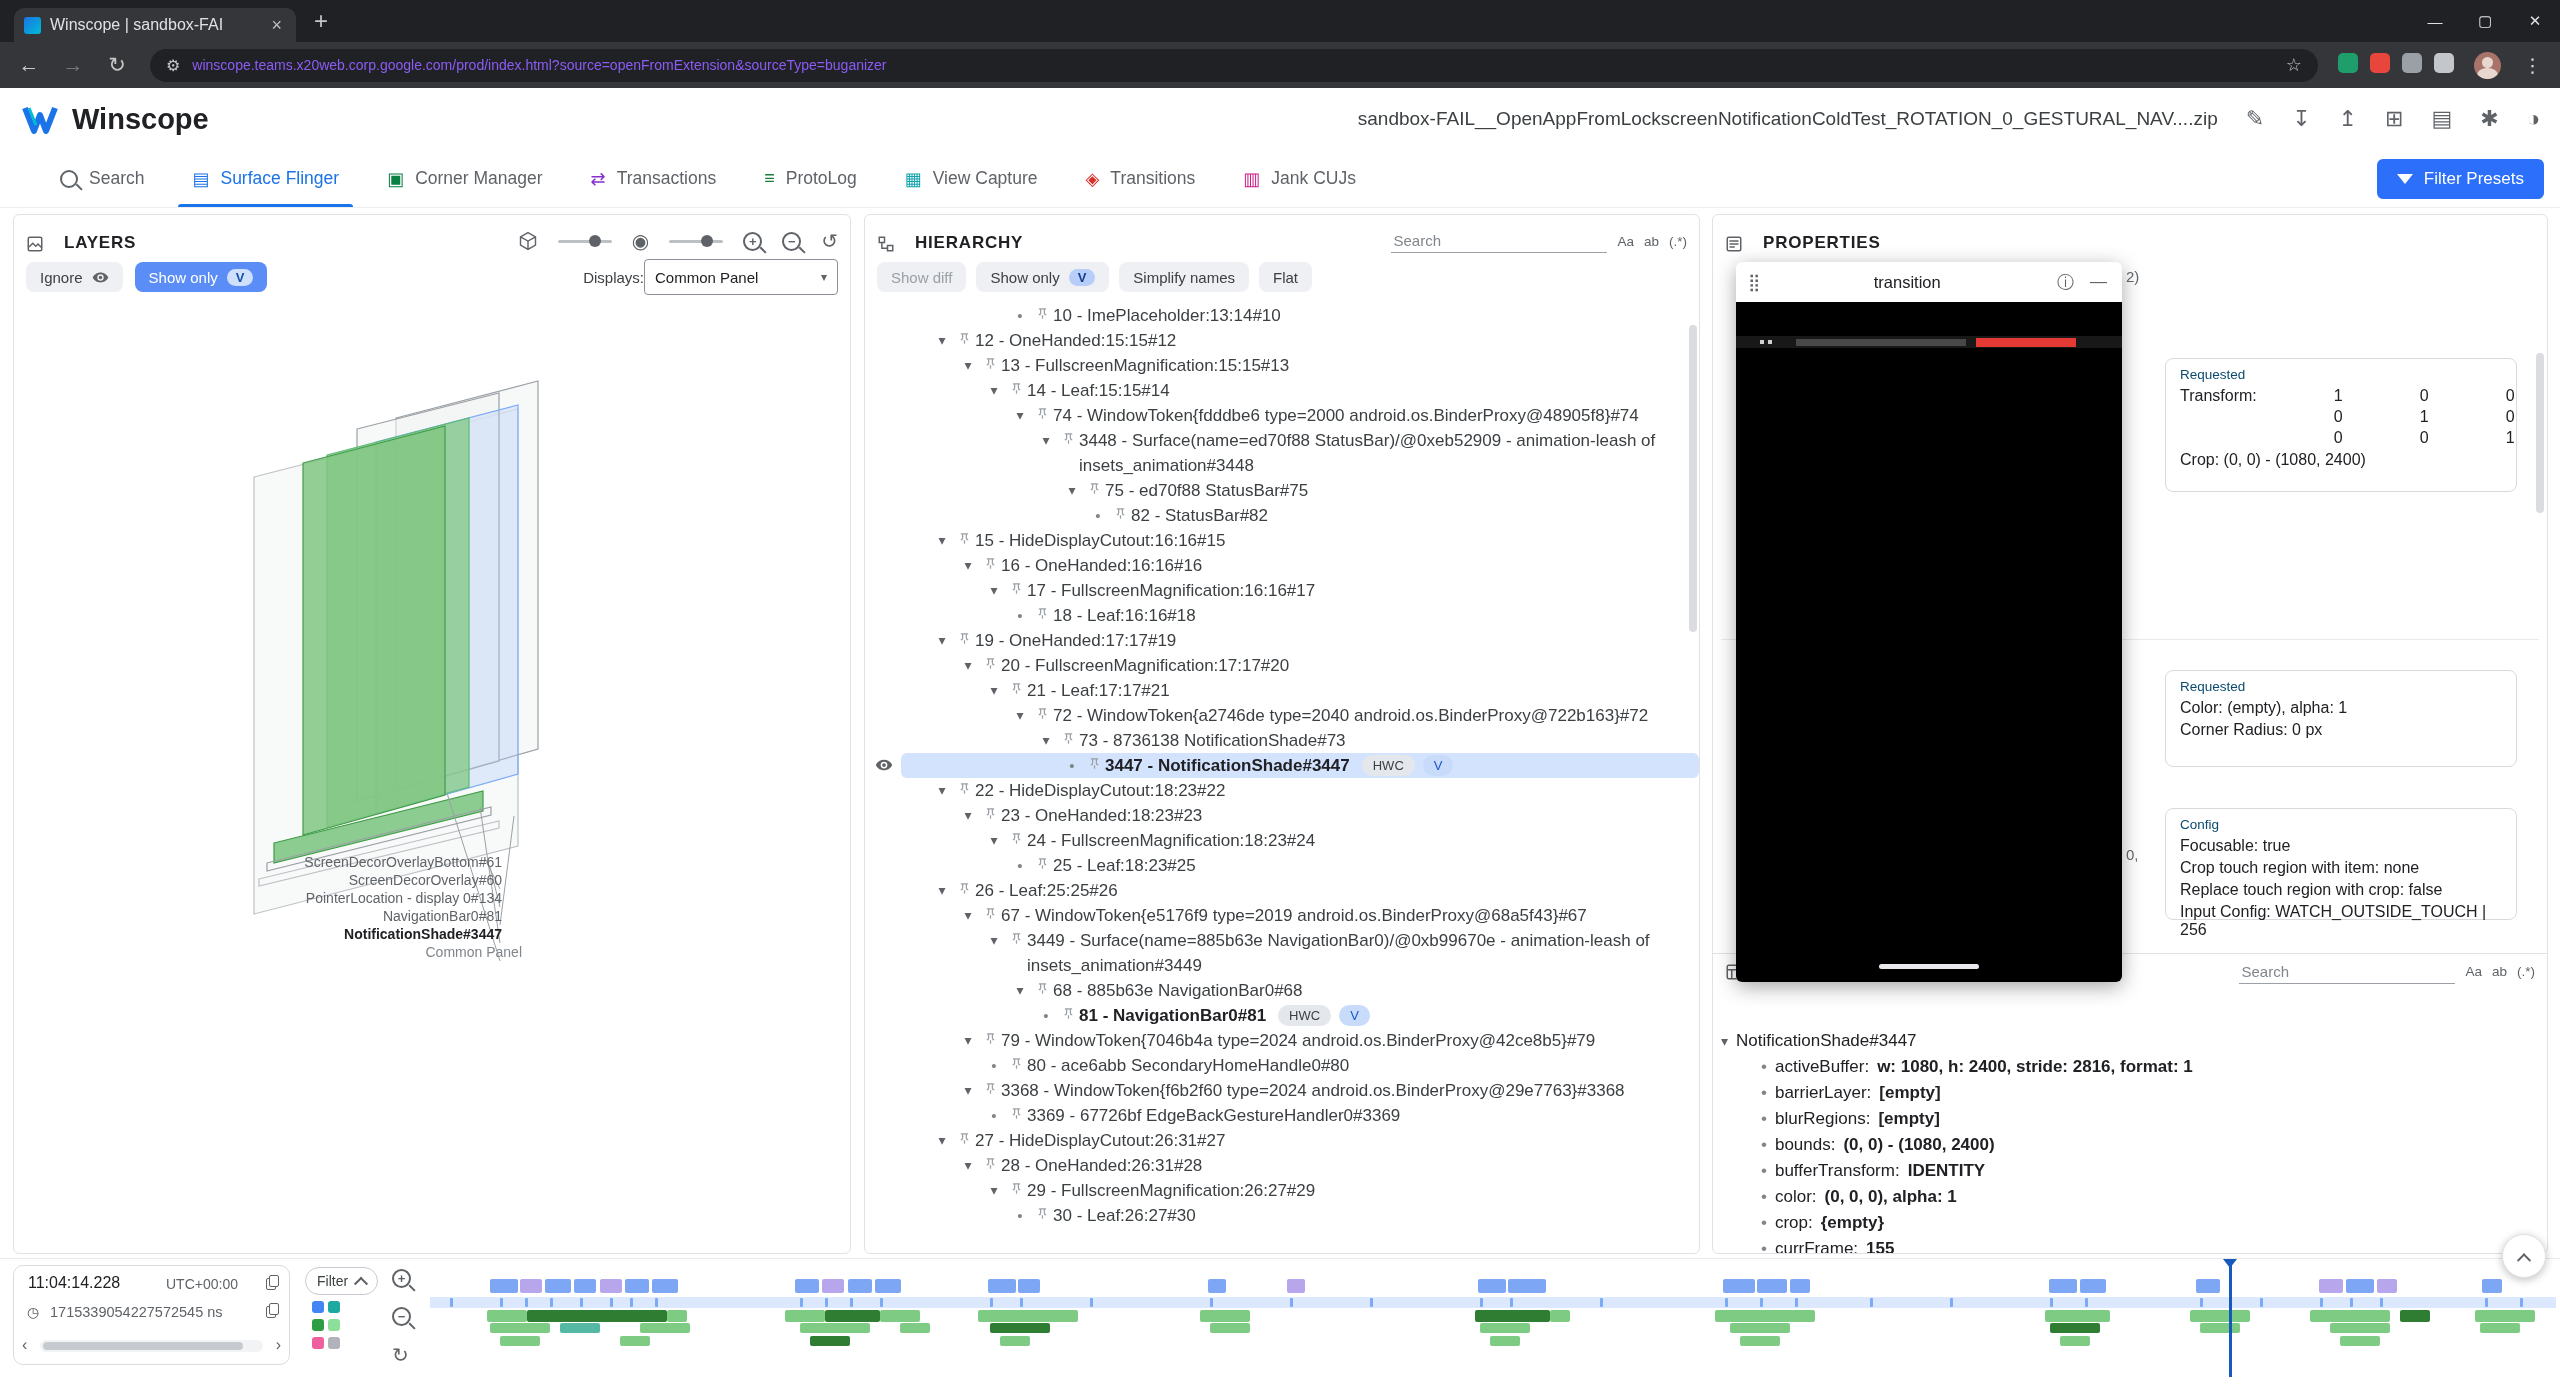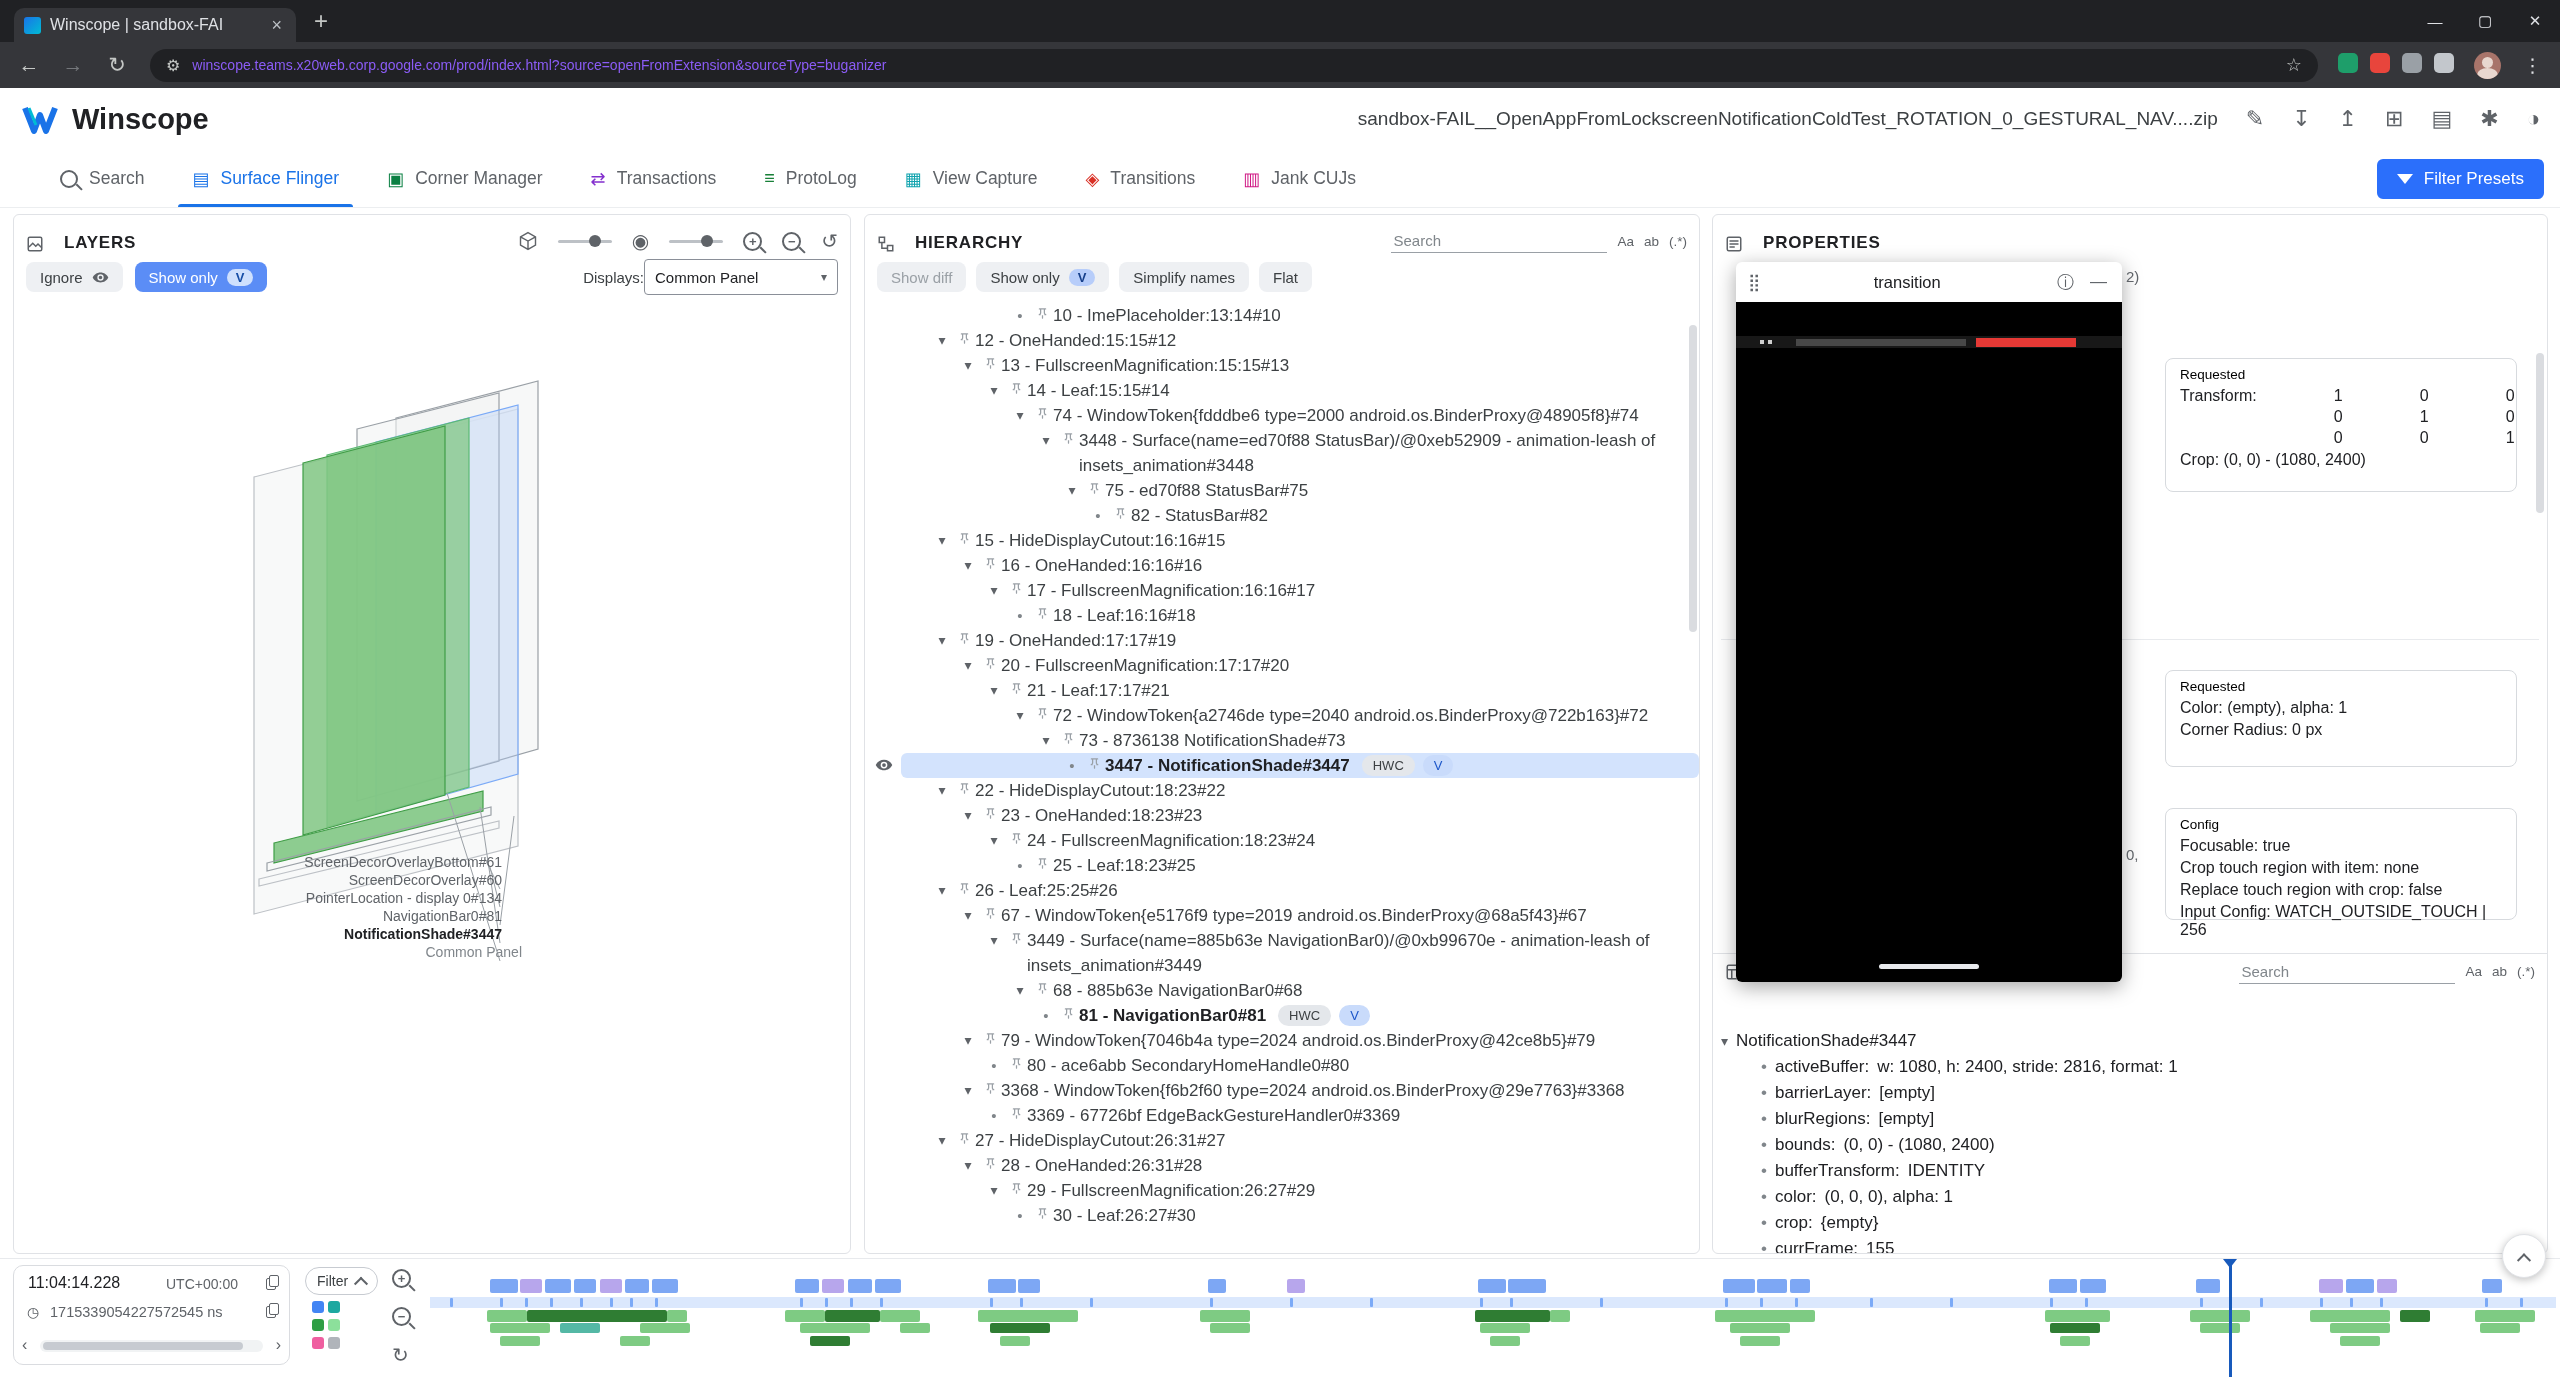--- a/index.html
+++ b/index.html
@@ -87,33 +87,33 @@
   .chev{flex:0 0 22px;text-align:center;color:#5f6368;font-size:14px}
   .chev.leaf{color:#80868b;font-size:15px}
   .pinw{flex:0 0 22px;display:flex;justify-content:center;padding-top:4px}
   .tlab{flex:0 1 auto;min-width:0;word-break:break-word;padding-right:4px}
   .chip{flex:0 0 auto;margin-left:8px;margin-top:2px;padding:0 11px;height:21px;line-height:21px;border-radius:11px;font-size:13px;background:#e4e7eb;color:#3c4043}
   .chip.chip-v{background:#c9dbfb;color:#1c56c9}
   .vscroll{position:absolute;right:2px;width:8px;border-radius:4px;background:#dadce0}
   
   .pbody{position:relative;flex:1}
   .fgroup{position:absolute;left:452px;width:352px;border:1px solid #d7dade;border-radius:8px;padding:8px 14px;box-sizing:border-box;font-size:16px;color:#202124}
-  .glabel{font-size:13.5px;color:#000000;margin-bottom:5px}
+  .glabel{font-size:13.5px;color:#0c4a6e;margin-bottom:5px}
   .trrow{display:flex}
   .mxgrid{display:grid;grid-template-columns:86px 86px 86px;justify-items:end;row-gap:3px;margin-left:auto;font-size:16px}
   .fline{margin-top:4px}
   .psep{position:absolute;left:8px;right:8px;height:1px;background:#e8eaed}
   .psub{position:absolute;left:0;right:0;top:700px;height:36px;border-top:1px solid #e0e2e6;display:flex;align-items:center;padding:0 12px;gap:10px;box-sizing:border-box}
   .plist{position:absolute;left:8px;right:8px;top:775px;bottom:0;font-size:17px;color:#202124;overflow:hidden}
   .plrow{display:flex;align-items:center;height:26px;gap:8px}
   .plitem{padding-left:40px}
   .pchev{color:#5f6368;font-size:14px}
   .pbul{color:#80868b}
   .pk{color:#202124}
-  .pv{font-weight:400}
+  .pv{font-weight:700}
   .fragment{position:absolute;font-size:15px;color:#5f6368;z-index:41}
   
   .fwin{position:absolute;left:1736px;top:262px;width:386px;height:720px;background:#fff;border-radius:6px;box-shadow:0 5px 20px rgba(0,0,0,.35);z-index:40}
   .fwintitle{height:40px;display:flex;align-items:center;padding:0 12px;gap:10px}
   .dragdots{color:#5f6368;font-size:17px}
   .fwinname{flex:1;text-align:center;font-size:16.5px;color:#202124}
   .fwinico{color:#5f6368;font-size:17px;padding:0 3px}
   .fscreen{position:absolute;left:0;right:0;top:40px;bottom:0;background:#000;border-radius:0 0 6px 6px;overflow:hidden}
   .fstrip{position:absolute;left:0;right:0;top:34px;height:12px;background:#181818}
   .fsdot{position:absolute;top:4px;width:4px;height:4px;background:#cfcfcf}

